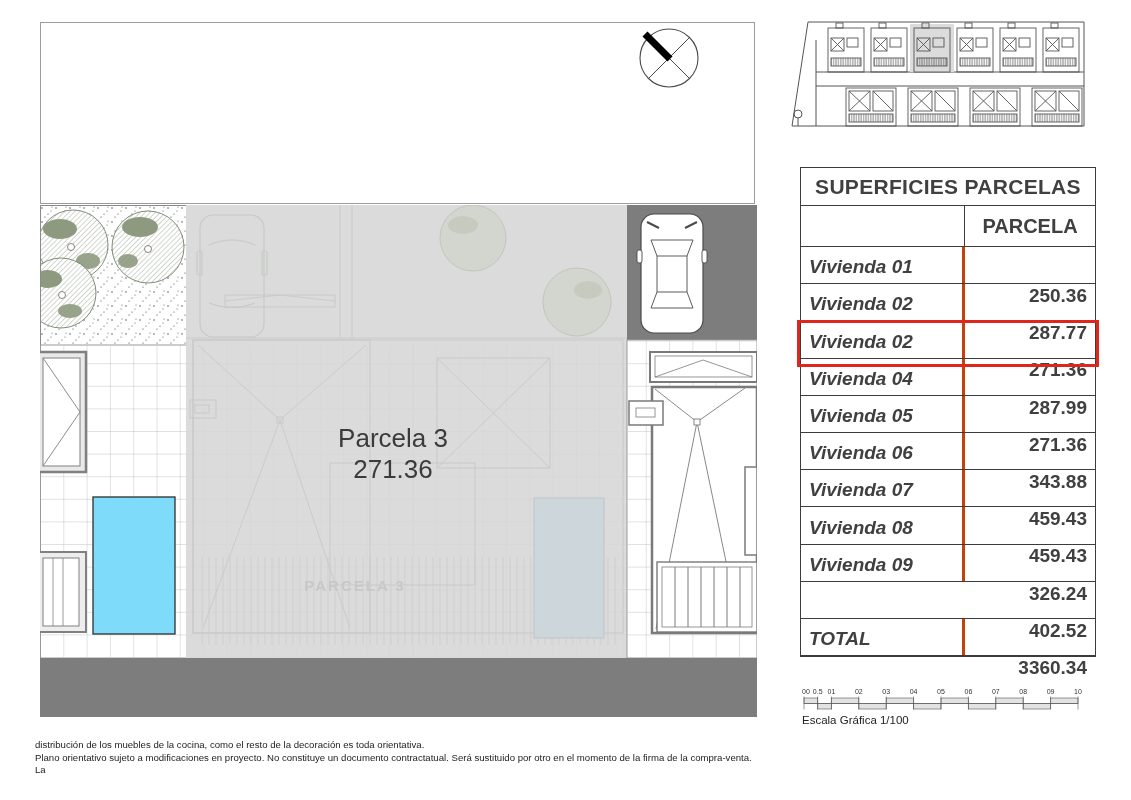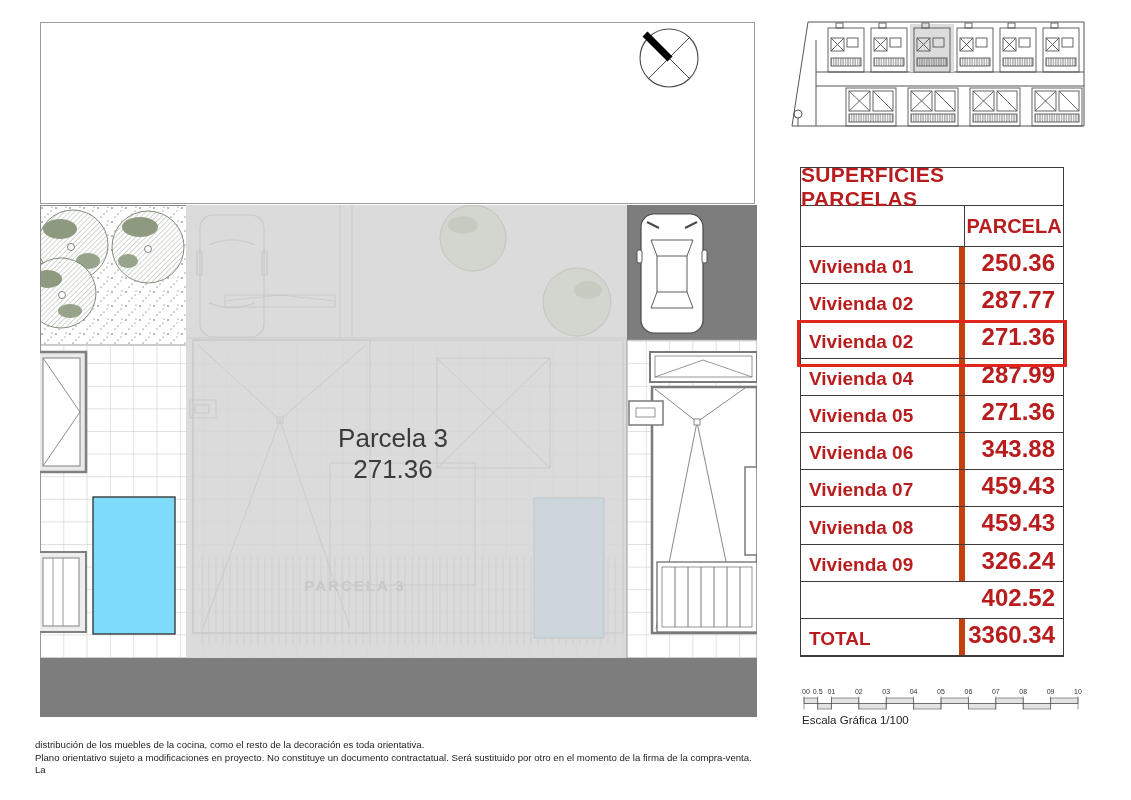--- a/index.html
+++ b/index.html
@@ -4,31 +4,31 @@
 <style>
   html,body{margin:0;padding:0;background:#fff;}
   #canvas{position:relative;width:1131px;height:800px;background:#fff;overflow:hidden;
           font-family:"Liberation Sans",sans-serif;}
   .abs{position:absolute;}
 
   
   .top-band{left:40px;top:22px;width:715px;height:182px;background:#fff;border:1px solid #9c9c9c;box-sizing:border-box;}
 
   
-  .stable{left:800px;top:167px;width:264px;background:#fff;border:1px solid #3c3c3c;
-          font-weight:bold;color:#b91c1c;box-sizing:border-box;}
+  .stable{left:800px;top:167px;width:296px;background:#fff;border:1px solid #3c3c3c;
+          font-weight:bold;color:#404040;box-sizing:border-box;}
   .t-title{height:37px;border-bottom:1px solid #3c3c3c;font-size:21px;display:flex;align-items:center;justify-content:center;letter-spacing:.3px;}
   .t-header{display:flex;height:40px;border-bottom:1px solid #3c3c3c;}
   .t-h-empty{width:164px;border-right:1px solid #3c3c3c;box-sizing:border-box;}
   .t-h-cell{flex:1;font-size:20px;display:flex;align-items:center;justify-content:center;}
   .t-row{display:flex;height:37.2px;border-bottom:1px solid #3c3c3c;box-sizing:border-box;}
   .t-row:last-child{border-bottom:none;}
-  .t-label{width:164px;border-right:6px solid #c2410c;box-sizing:border-box;font-size:19px;
-           display:flex;align-items:flex-end;padding:0 0 5px 8px;}
-  .t-value{flex:1;font-size:24px;display:flex;align-items:flex-start;justify-content:flex-end;padding:2px 8px 0 0;}
+  .t-label{width:164px;border-right:3px solid #c2410c;box-sizing:border-box;font-size:19px;
+           display:flex;align-items:flex-end;padding:0 0 5px 8px;font-style:italic;}
+  .t-value{flex:1;font-size:19px;display:flex;align-items:flex-start;justify-content:flex-end;padding:2px 8px 0 0;margin-top:36px;}
   .t-highlight{position:absolute;left:-4px;right:-4px;top:152px;height:41px;border:3px solid #e0261c;pointer-events:none;}
 
   
   .scale-caption{left:802px;top:714px;font-size:11.5px;color:#222;}
   .footer{left:35px;top:739px;width:728px;font-size:9.6px;line-height:12.5px;color:#1c1c1c;}
 
   svg text{font-family:"Liberation Sans",sans-serif;}
 </style>
 </head>
 <body>

